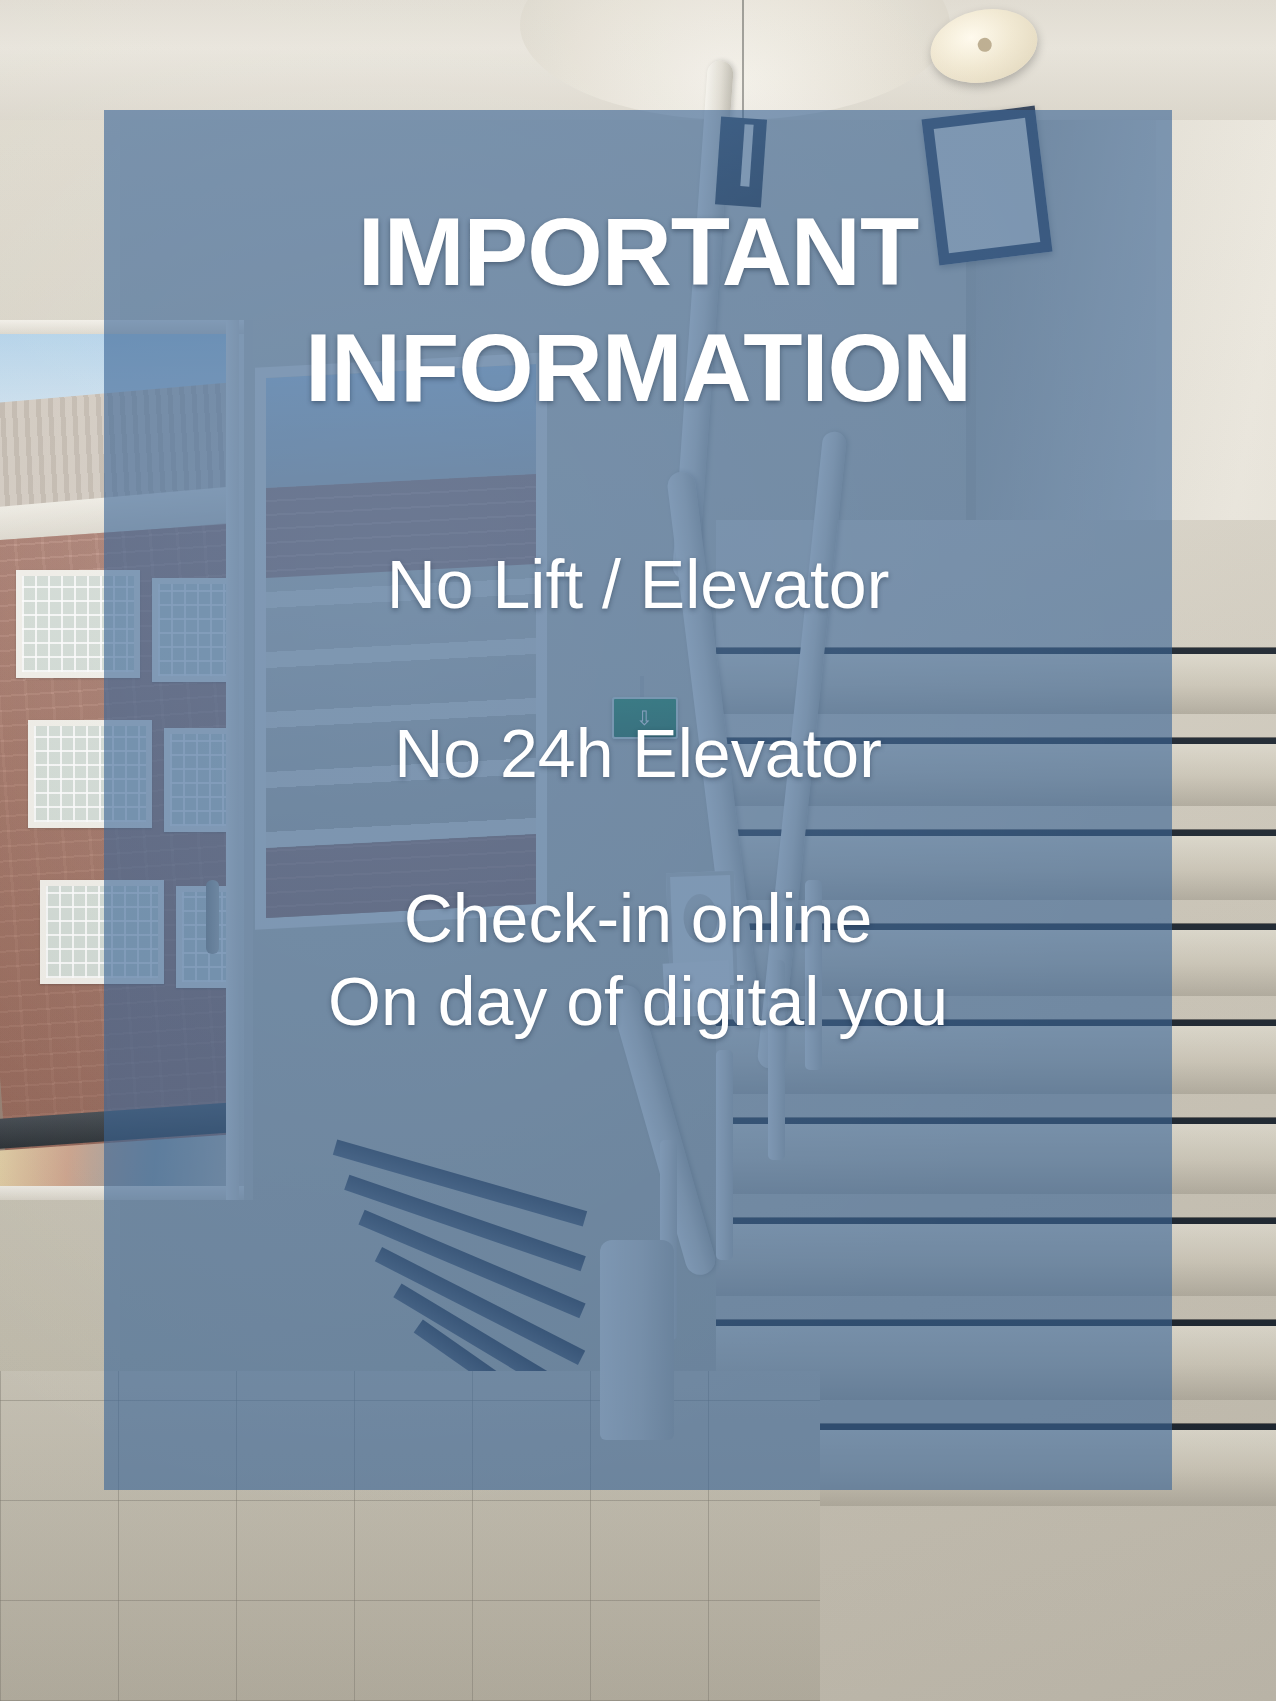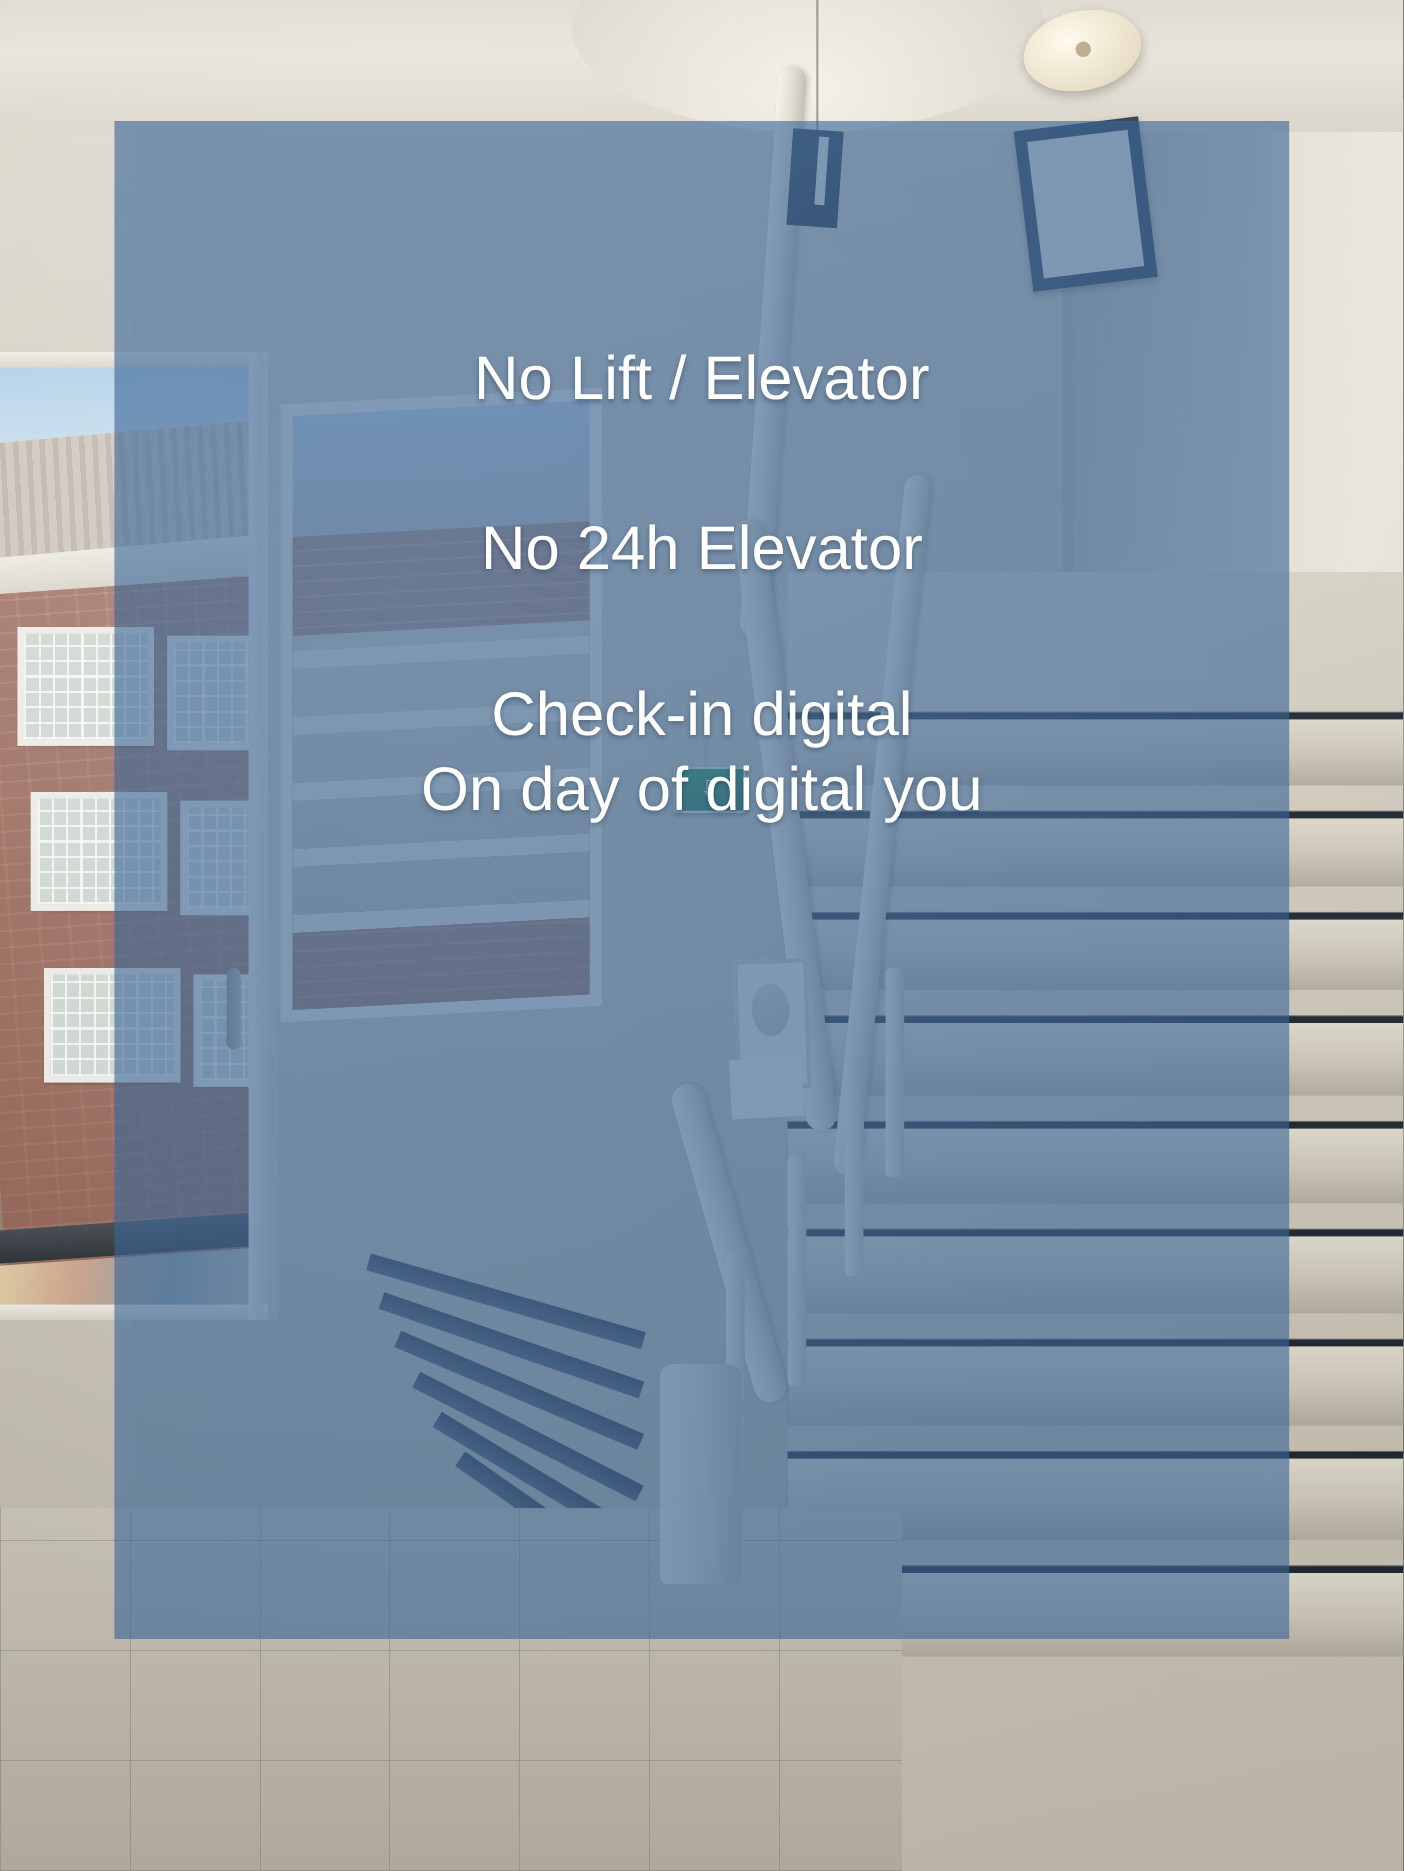--- a/index.html
+++ b/index.html
@@ -254,21 +254,21 @@
     padding:0 18px;
     box-sizing:border-box;
   }
   .title-block .t-line{display:block;}
 
   .body-block{
     width:100%;
     text-align:center;
     color:#ffffff;
     font-weight:300;
-    font-size:56px;
+    font-size:68px;
     line-height:1.22;
     text-shadow:0 2px 5px rgba(20,35,55,.40);
     padding:0 14px;
     box-sizing:border-box;
   }
   .line{display:block;white-space:nowrap;}
   .gap-a{height:116px;}
   .gap-b{height:86px;}
   .gap-c{height:82px;}
 </style>
@@ -378,27 +378,31 @@
     <div class="exit-stem"></div>
     <div class="exit-sign">
       <span class="g">⇩</span>
     </div>
 
     <div class="haze"></div>
   </div>
 
   <div class="overlay-panel">
 
+    <div class="title-block">
+      <span class="t-line">IMPORTANT</span>
+      <span class="t-line">INFORMATION</span>
+    </div>
 
     <div class="gap-a"></div>
 
     <div class="body-block">
       <span class="line">No Lift / Elevator</span>
       <div class="gap-b"></div>
       <span class="line">No 24h Elevator</span>
       <div class="gap-c"></div>
-      <span class="line">Check-in digital</span>
+      <span class="line">Check-in online</span>
       <span class="line">On day of digital you</span>
     </div>
 
   </div>
 
 </div>
 
 </body></html>

